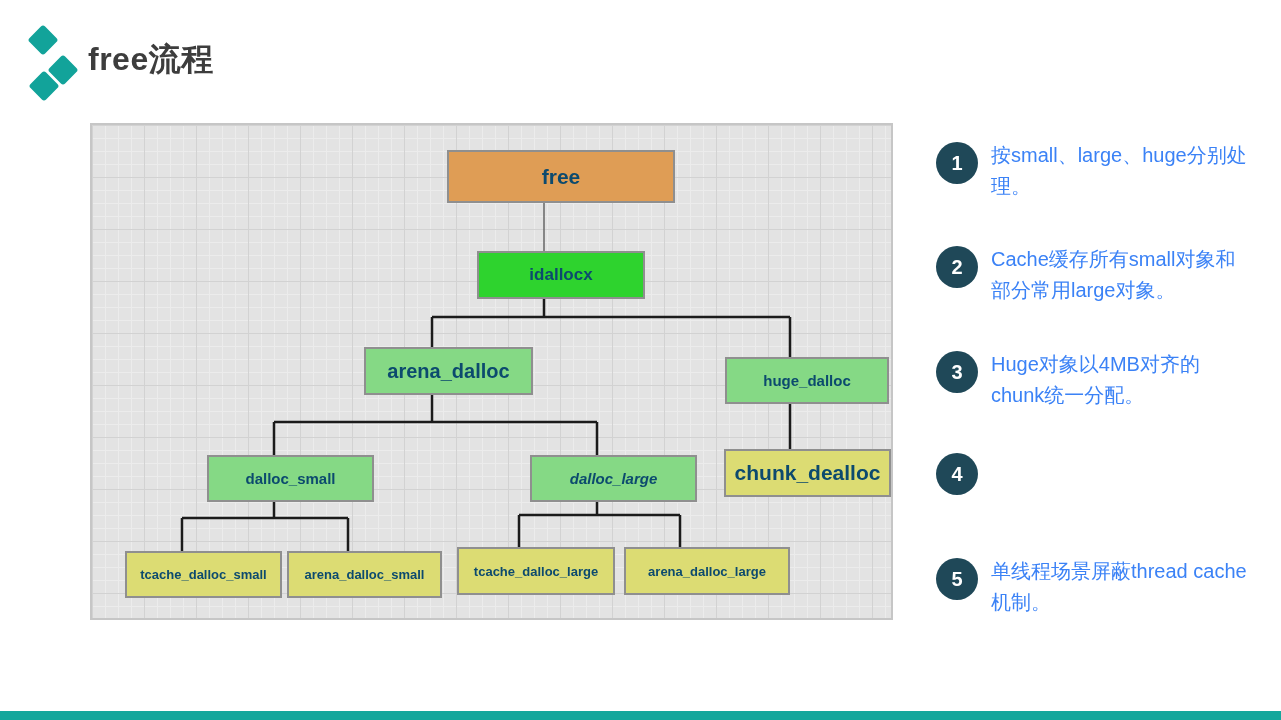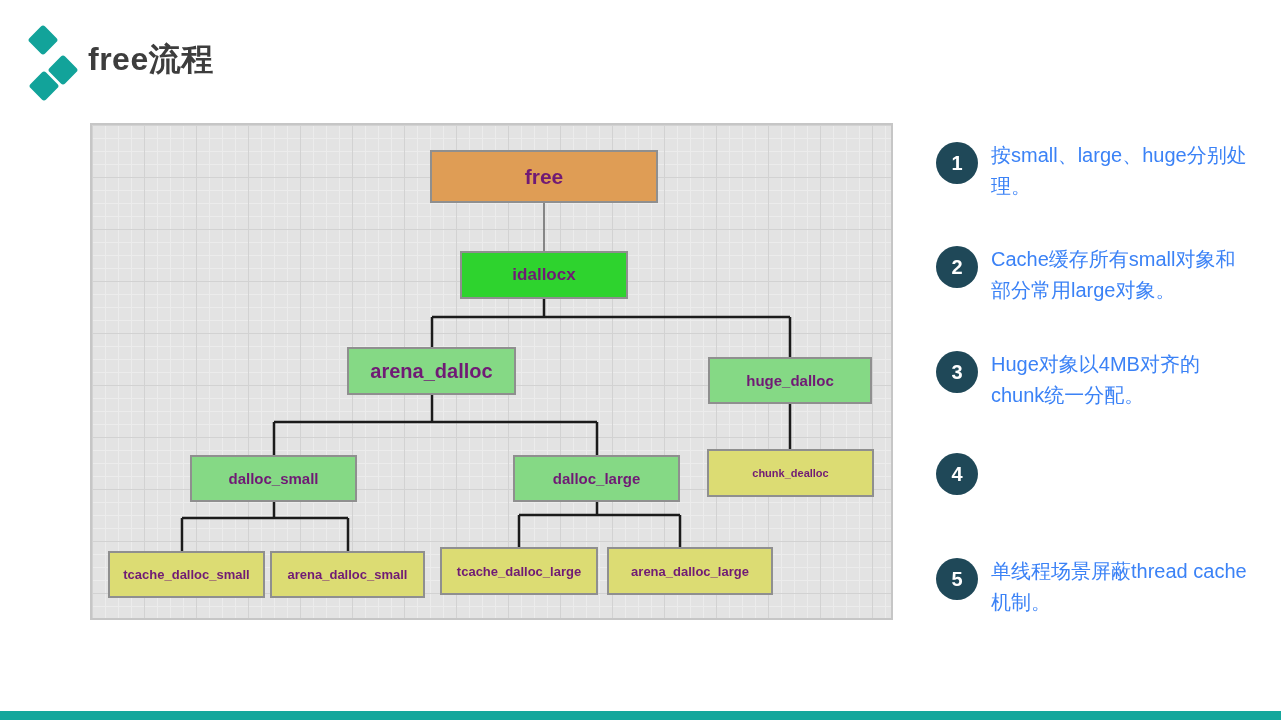--- a/index.html
+++ b/index.html
@@ -38,35 +38,36 @@
       linear-gradient(#ececec 1px, transparent 1px),
       linear-gradient(90deg, #ececec 1px, transparent 1px);
     background-size: 52px 52px, 52px 52px, 13px 13px, 13px 13px;
   }
   .edges { position: absolute; left: 0; top: 0; pointer-events: none; }
 
   .node {
     position: absolute;
     display: flex; align-items: center; justify-content: center;
     border: 2px solid #8f8f8f;
-    font-weight: bold; color: #701a75;
+    font-weight: bold; color: #0c4a6e;
     text-align: center;
+    margin-left: 17px;
   }
   .c-root   { background: #df9d55; }
   .c-entry  { background: #2ed32e; }
   .c-branch { background: #85d985; }
   .c-leaf   { background: #dcdc73; }
 
   .n-free          { left: 338px; top: 25px;  width: 228px; height: 53px; font-size: 21px; }
   .n-idallocx      { left: 368px; top: 126px; width: 168px; height: 48px; font-size: 17px; }
   .n-arena-dalloc  { left: 255px; top: 222px; width: 169px; height: 48px; font-size: 20px; }
   .n-huge-dalloc   { left: 616px; top: 232px; width: 164px; height: 47px; font-size: 15px; }
   .n-dalloc-small  { left: 98px;  top: 330px; width: 167px; height: 47px; font-size: 15px; }
-  .n-dalloc-large  { left: 421px; top: 330px; width: 167px; height: 47px; font-size: 15px; }
-  .n-chunk-dealloc { left: 615px; top: 324px; width: 167px; height: 48px; font-size: 11px; }
+  .n-dalloc-large  { left: 421px; top: 330px; width: 167px; height: 47px; font-size: 15px; font-style: italic; }
+  .n-chunk-dealloc { left: 615px; top: 324px; width: 167px; height: 48px; font-size: 21px; }
   .n-tcache-dalloc-small { left: 16px;  top: 426px; width: 157px; height: 47px; font-size: 13px; }
   .n-arena-dalloc-small  { left: 178px; top: 426px; width: 155px; height: 47px; font-size: 13px; }
   .n-tcache-dalloc-large { left: 348px; top: 422px; width: 158px; height: 48px; font-size: 13px; }
   .n-arena-dalloc-large  { left: 515px; top: 422px; width: 166px; height: 48px; font-size: 13px; }
 
   
   .ann { position: absolute; left: 936px; display: flex; gap: 13px; align-items: flex-start; }
   .ann-1 { top: 140px; }
   .ann-2 { top: 244px; }
   .ann-3 { top: 349px; }

